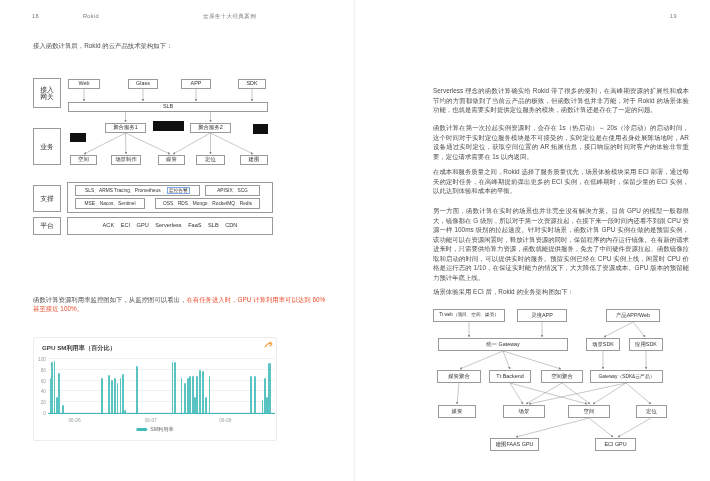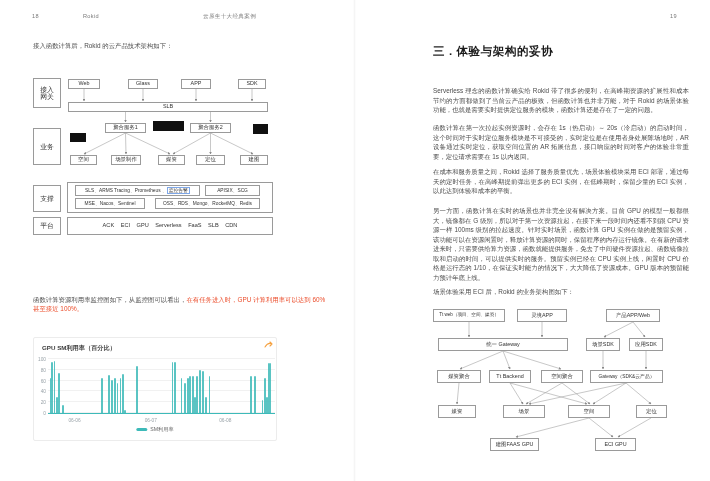--- a/index.html
+++ b/index.html
@@ -175,21 +175,20 @@
         <div class="spike" style="left: 96.2%; height: 30%; background: rgb(61, 186, 185); opacity: 0.85;"></div>
         <div class="spike" style="left: 96.9%; height: 92%; background: rgb(61, 186, 185); opacity: 0.85;"></div>
         <div class="spike" style="left: 97.7%; height: 93%; background: rgb(61, 186, 185); opacity: 0.85;"></div>
       </div>
     <div class="legend">
       <span class="legend-marker" style="background: rgb(61, 186, 185);"></span>
       <span class="legend-label">SM利用率</span>
     </div>
   </div>
 
-  <h2 class="rtitle">三 . 体验与架构的妥协</h2>
   <p class="para" style="top:86px;">Serverless 理念的函数计算确实给 Rokid 带了很多的便利，在高峰期资源的扩展性和成本节约的方面都做到了当前云产品的极致，但函数计算也并非万能，对于 Rokid 的场景体验功能，也就是需要实时提供定位服务的模块，函数计算还是存在了一定的问题。</p>
   <p class="para" style="top:123px;">函数计算在第一次拉起实例资源时，会存在 1s（热启动）～ 20s（冷启动）的启动时间，这个时间对于实时定位服务模块是不可接受的，实时定位是在使用者身处展陈场地时，AR 设备通过实时定位，获取空间位置的 AR 拓展信息，接口响应的时间对客户的体验非常重要，定位请求需要在 1s 以内返回。</p>
   <p class="para" style="top:167px;">在成本和服务质量之间，Rokid 选择了服务质量优先，场景体验模块采用 ECI 部署，通过每天的定时任务，在高峰期提前弹出更多的 ECI 实例，在低峰期时，保留少量的 ECI 实例，以此达到体验和成本的平衡。</p>
   <p class="para" style="top:206px;">另一方面，函数计算在实时的场景也并非完全没有解决方案。目前 GPU 的模型一般都很大，镜像都在 G 级别，所以对于第一次资源拉起，在接下来一段时间内还看不到跟 CPU 资源一样 100ms 级别的拉起速度。针对实时场景，函数计算 GPU 实例在做的是预留实例，该功能可以在资源闲置时，释放计算资源的同时，保留程序的内存运行镜像。在有新的请求进来时，只需要供给算力资源，函数就能提供服务，免去了中间硬件资源拉起、函数镜像拉取和启动的时间，可以提供实时的服务。预留实例已经在 CPU 实例上线，闲置时 CPU 价格是运行态的 1/10，在保证实时能力的情况下，大大降低了资源成本。GPU 版本的预留能力预计年底上线。</p>
   <p class="para" style="top:287px;">场景体验采用 ECI 后，Rokid 的业务架构图如下：</p>
 
   <div class="diagram" style="left:433px;top:305px;width:252px;height:150px;">
     <svg class="lines" width="252" height="150">
       <g stroke="#a3a3a3" stroke-width="0.6" marker-end="url(#ah)">
         <line x1="36" y1="17" x2="36" y2="32"></line>

